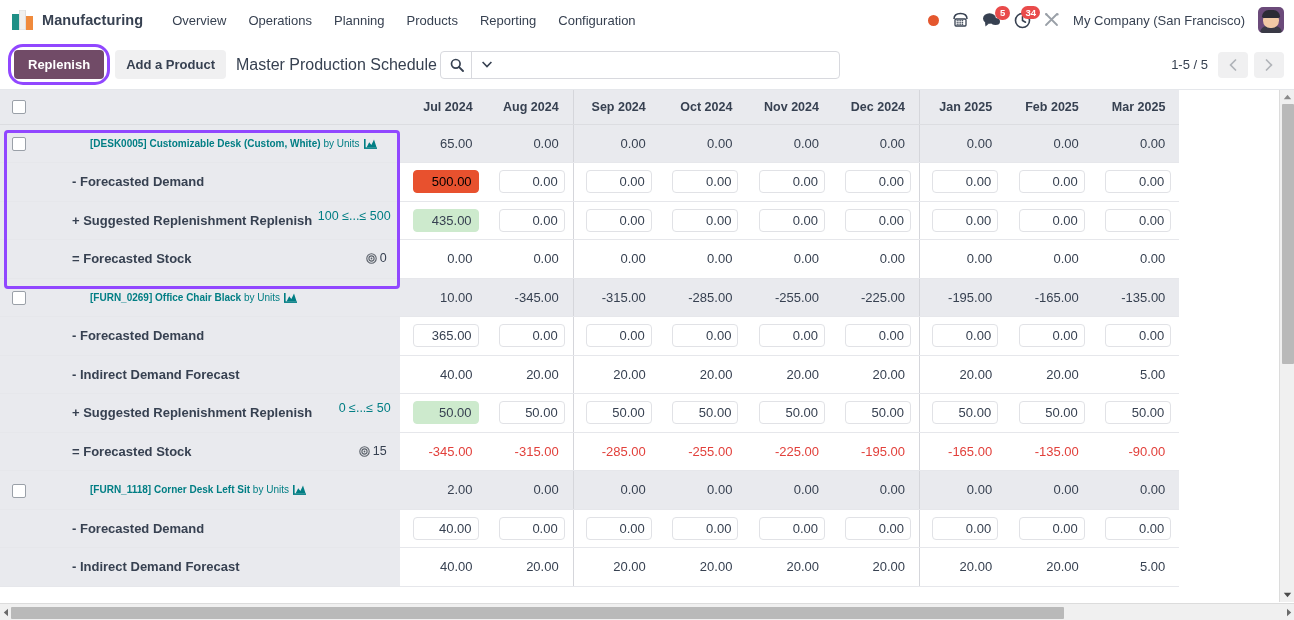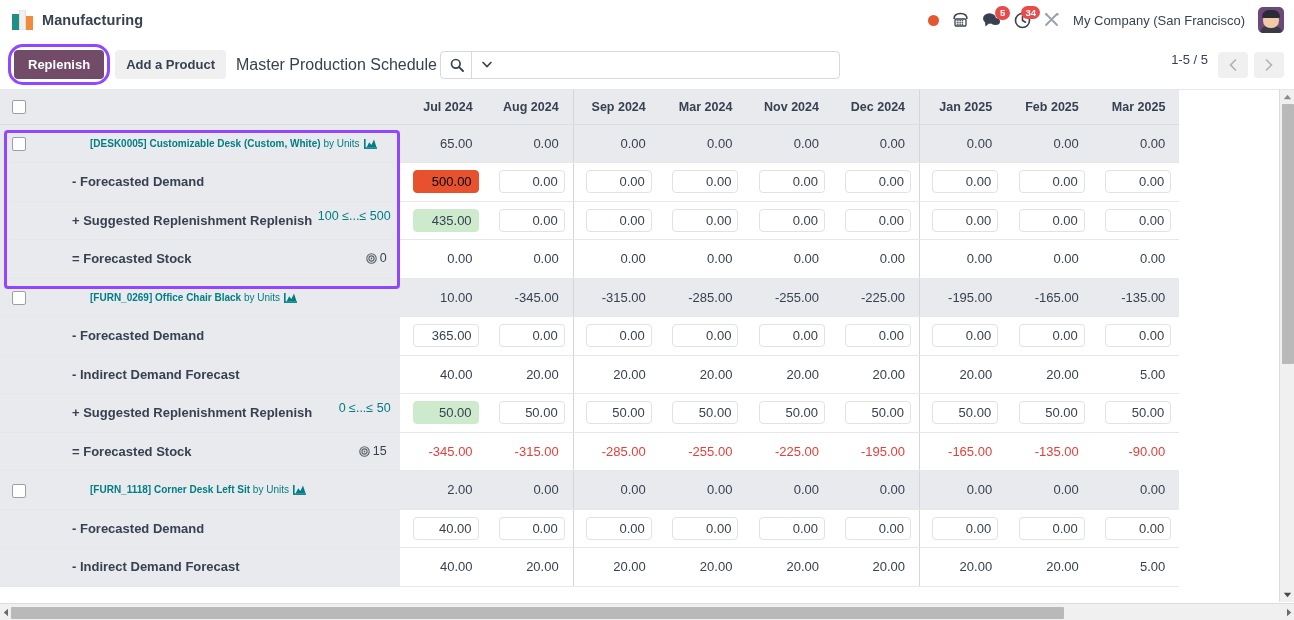--- a/index.html
+++ b/index.html
@@ -94,21 +94,21 @@
     flex: 1; border: none; outline: none; font-size: 13px;
     color: #374151; font-family: inherit; background: transparent;
     height: 100%;
   }
   .search-input::placeholder { color: #9aa0a8; }
   .search-toggle {
     width: 30px; height: 100%; border-left: 1px solid #d8d9de;
     display: flex; align-items: center; justify-content: center; cursor: pointer;
   }
 
-  .pager { margin-left: auto; display: flex; align-items: flex-start; gap: 6px; }
+  .pager { margin-left: auto; display: flex; align-items: center; gap: 6px; }
   .pager-count { font-size: 13px; color: #374151; margin-right: 4px; }
   .pager-btn {
     width: 30px; height: 26px; background: #f0f0f1;
     border: none; border-radius: 4px; cursor: pointer;
     display: flex; align-items: center; justify-content: center;
   }
 
   
   .table-region {
     position: relative;
@@ -215,20 +215,28 @@
 <div class="navbar">
   <div class="brand">
     <span class="brand-logo">
       <svg width="22" height="20" viewBox="0 0 22 20">
         <rect x="0" y="4" width="7" height="16" fill="#1f8f86"></rect>
         <rect x="7.5" y="0" width="6" height="20" fill="#f0f0f0" stroke="#cfcfcf" stroke-width="0.6"></rect>
         <rect x="14" y="6" width="7" height="14" fill="#f08a3c"></rect>
       </svg>
     </span>
     <span class="brand-name">Manufacturing</span>
+  </div>
+  <div class="nav-items">
+    <div class="nav-item">Overview</div>
+    <div class="nav-item">Operations</div>
+    <div class="nav-item">Planning</div>
+    <div class="nav-item">Products</div>
+    <div class="nav-item">Reporting</div>
+    <div class="nav-item">Configuration</div>
   </div>
 
   <div class="nav-right">
     <span class="sys-icon">
       <span class="rec-dot"></span>
     </span>
     <span class="sys-icon">
       <svg width="17" height="16" viewBox="0 0 17 16">
         <path d="M2 7 C2 3 5 1.5 8.5 1.5 C12 1.5 15 3 15 7" fill="none" stroke="#374151" stroke-width="1.5"></path>
         <rect x="3" y="7" width="11" height="7" rx="1" fill="none" stroke="#374151" stroke-width="1.3"></rect>
@@ -319,21 +327,21 @@
       </colgroup>
     <thead>
       <tr id="head-row">
         <th class="th-check">
           <span class="cb"></span>
         </th>
         <th class="th-label"></th>
       <th>Jul 2024</th>
           <th>Aug 2024</th>
           <th class="qsep">Sep 2024</th>
-          <th>Mar 2024</th>
+          <th>Oct 2024</th>
           <th>Nov 2024</th>
           <th>Dec 2024</th>
           <th class="qsep">Jan 2025</th>
           <th>Feb 2025</th>
           <th>Mar 2025</th>
         </tr>
     </thead>
     <tbody id="tbody">
         <tr class="product-row">
           <td class="cell-check"><span class="cb"></span></td>

